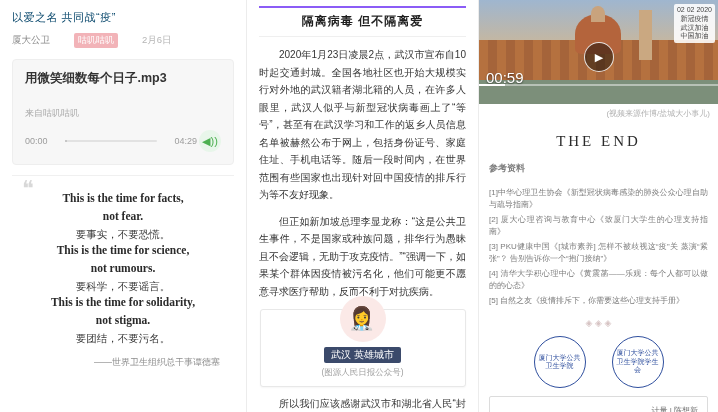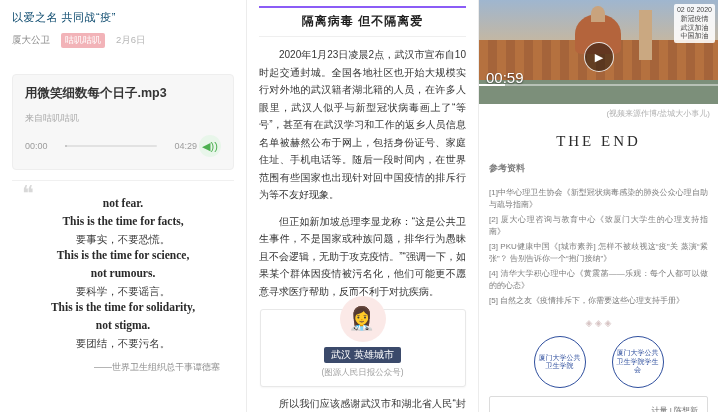--- a/index.html
+++ b/index.html
@@ -11,30 +11,30 @@
     color:#222;
   }
   .page{position:relative;width:718px;height:412px;display:flex;}
   .col{position:relative;height:412px;box-sizing:border-box;}
   .col1{width:246px;padding:8px 10px 0 10px;background:#fff;}
   .col2{width:232px;padding:6px 12px 0 12px;background:#fff;border-left:1px solid #ececec;}
   .col3{width:240px;padding:0 0 0 0;background:#fff;border-left:1px solid #ececec;}
 
   
   .c1-title{font-size:11px;font-weight:normal;color:#0c4a6e;letter-spacing:.5px;line-height:1.3;margin:2px 0 9px 2px;}
-  .c1-meta{display:flex;align-items:center;gap:11px;margin:0 0 26px 2px;font-size:9.5px;color:#9a9a9a;}
+  .c1-meta{display:flex;align-items:center;gap:24px;margin:0 0 11px 2px;font-size:9.5px;color:#9a9a9a;}
   .c1-meta .src{color:#8a8a8a;}
   .c1-meta .tag{background:#f2b3b8;color:#fff;border-radius:2px;padding:1px 4px;font-size:9px;}
   .c1-meta .date{color:#b5b5b5;}
 
   .audio-card{
     background:#f7f7f7;border:1px solid #eee;border-radius:4px;
     margin:0 2px 10px 2px;padding:10px 12px 12px 12px;
   }
-  .audio-title{font-size:12.5px;color:#333;font-weight:bold;margin-bottom:10px;}
+  .audio-title{font-size:12.5px;color:#333;font-weight:bold;margin-bottom:20px;}
   .audio-sub{font-size:9px;color:#aaa;margin-bottom:10px;}
   .audio-row{display:flex;align-items:center;justify-content:space-between;font-size:9px;color:#9c9c9c;}
   .audio-times{display:flex;align-items:center;gap:12px;width:172px;justify-content:space-between;}
   .bar{flex:1;height:2px;background:#e2e2e2;border-radius:1px;position:relative;margin:0 5px;}
   .bar::before{content:"";position:absolute;left:0;top:0;height:2px;width:2px;background:#bdbdbd;border-radius:1px;}
   .play-btn{
     width:22px;height:22px;border-radius:50%;background:#e8f6ea;
     display:flex;align-items:center;justify-content:center;color:#4cb050;font-size:11px;
   }
 
@@ -124,22 +124,22 @@
           <span>00:00</span>
           <span class="bar"></span>
           <span>04:29</span>
         </div>
         <div class="play-btn">◀))</div>
       </div>
     </div>
 
     <div class="quote-block">
       <div class="qmark">❝</div>
+      <div class="q-en">This is the time for facts,</div>
       <div class="q-en">not fear.</div>
-      <div class="q-en">This is the time for facts,</div>
       <div class="q-zh">要事实，不要恐慌。</div>
       <div class="q-en">This is the time for science,</div>
       <div class="q-en">not rumours.</div>
       <div class="q-zh">要科学，不要谣言。</div>
       <div class="q-en">This is the time for solidarity,</div>
       <div class="q-en">not stigma.</div>
       <div class="q-zh">要团结，不要污名。</div>
       <div class="q-sign">——世界卫生组织总干事谭德塞</div>
     </div>
   </div>

